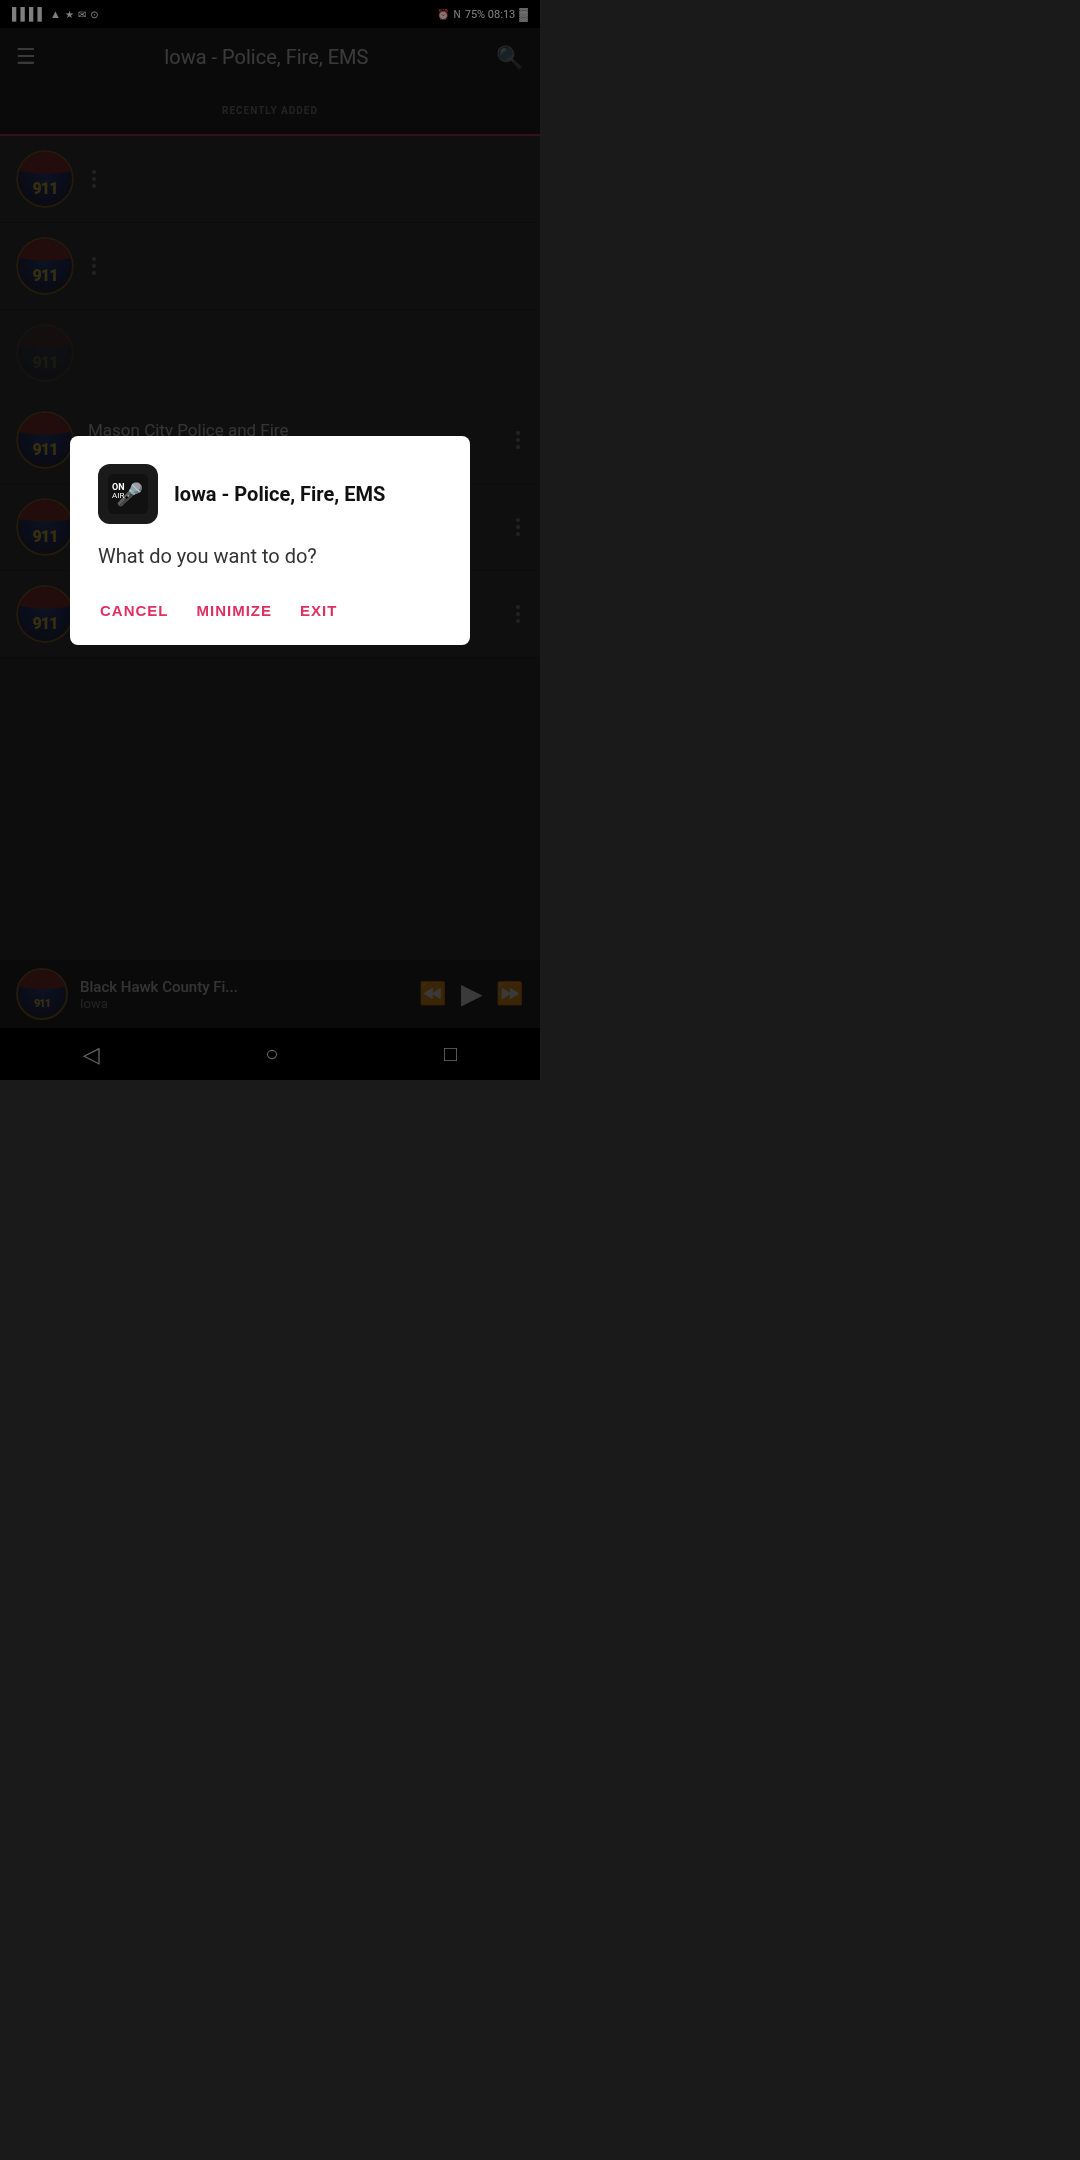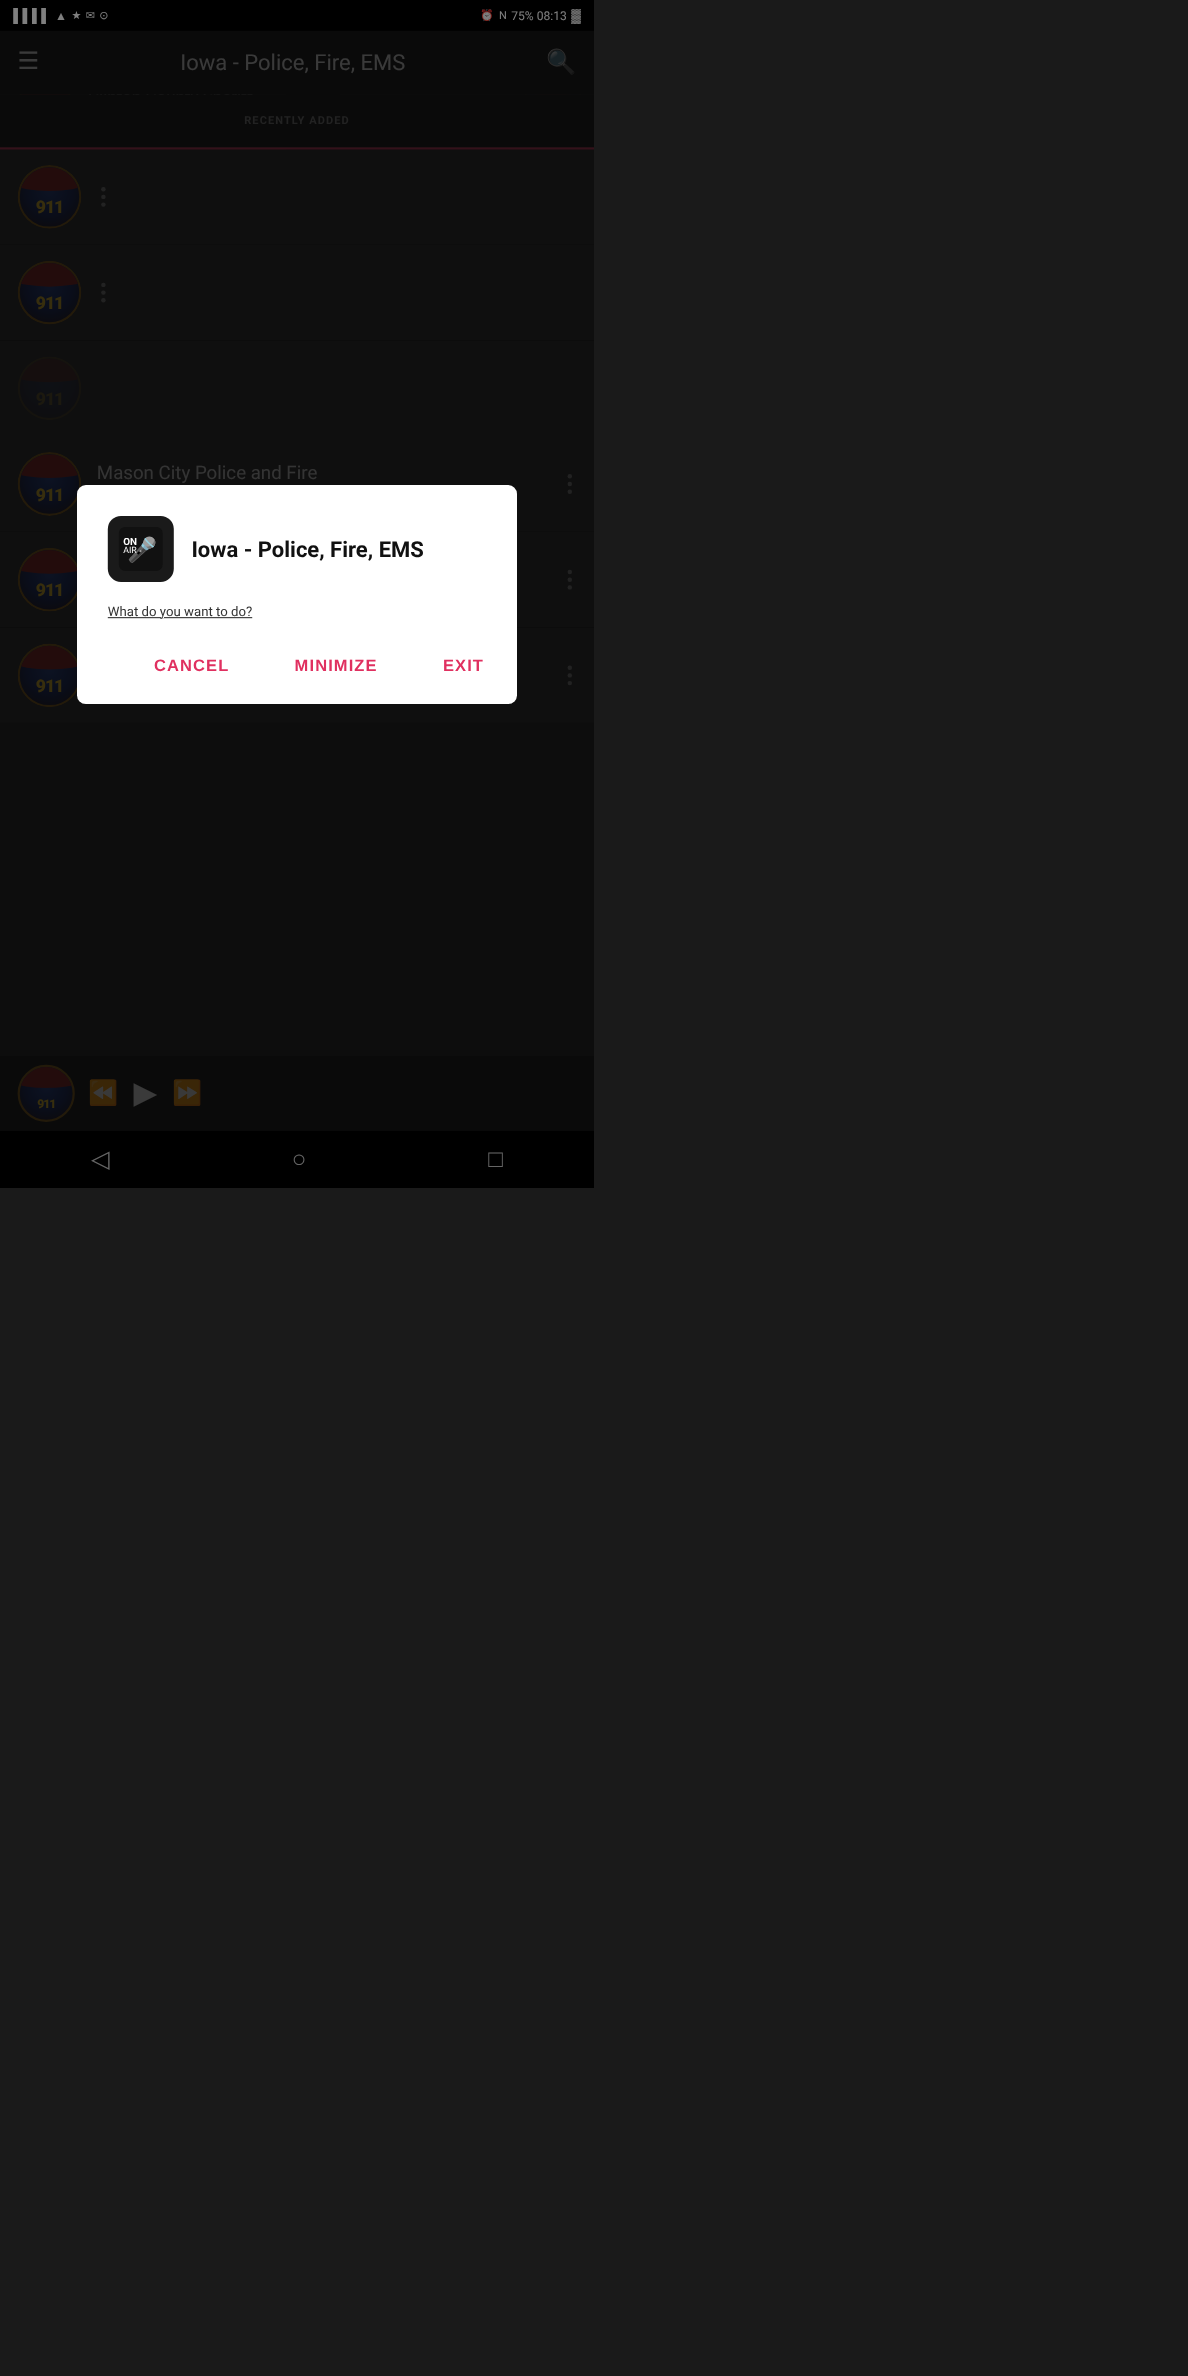--- a/index.html
+++ b/index.html
@@ -228,29 +228,27 @@
       overflow: hidden;
     }
     .dialog-title {
       color: #111;
       font-size: 20px;
       font-weight: 700;
       line-height: 1.2;
     }
     .dialog-message {
       color: #333;
-      font-size: 12px;
+      font-size: 20px;
       margin-bottom: 28px;
-      text-decoration: underline;
     }
     .dialog-actions {
       display: flex;
-      justify-content: space-between;
+      justify-content: flex-start;
       gap: 24px;
-      margin-left: 40px;
     }
     .dialog-btn {
       color: #e03060;
       font-size: 15px;
       font-weight: 700;
       letter-spacing: 1px;
       cursor: pointer;
       padding: 6px 2px;
       background: none;
       border: none;
@@ -458,20 +456,24 @@
           <div class="dot"></div>
       </div>
     </div>
   </div>
 
   <div class="player-bar">
     <div class="player-icon badge-911">
       <div class="badge-red-stripe"></div>
       <span class="badge-911-text" style="font-size:11px;">911</span>
     </div>
+    <div class="player-info">
+      <div class="player-title">Black Hawk County Fi...</div>
+      <div class="player-subtitle">Iowa</div>
+    </div>
     <div class="player-controls">
       <button class="ctrl-btn">⏪</button>
       <button class="ctrl-btn play">▶</button>
       <button class="ctrl-btn">⏩</button>
     </div>
   </div>
 </div>
 
 <div class="overlay">
   <div class="dialog">

